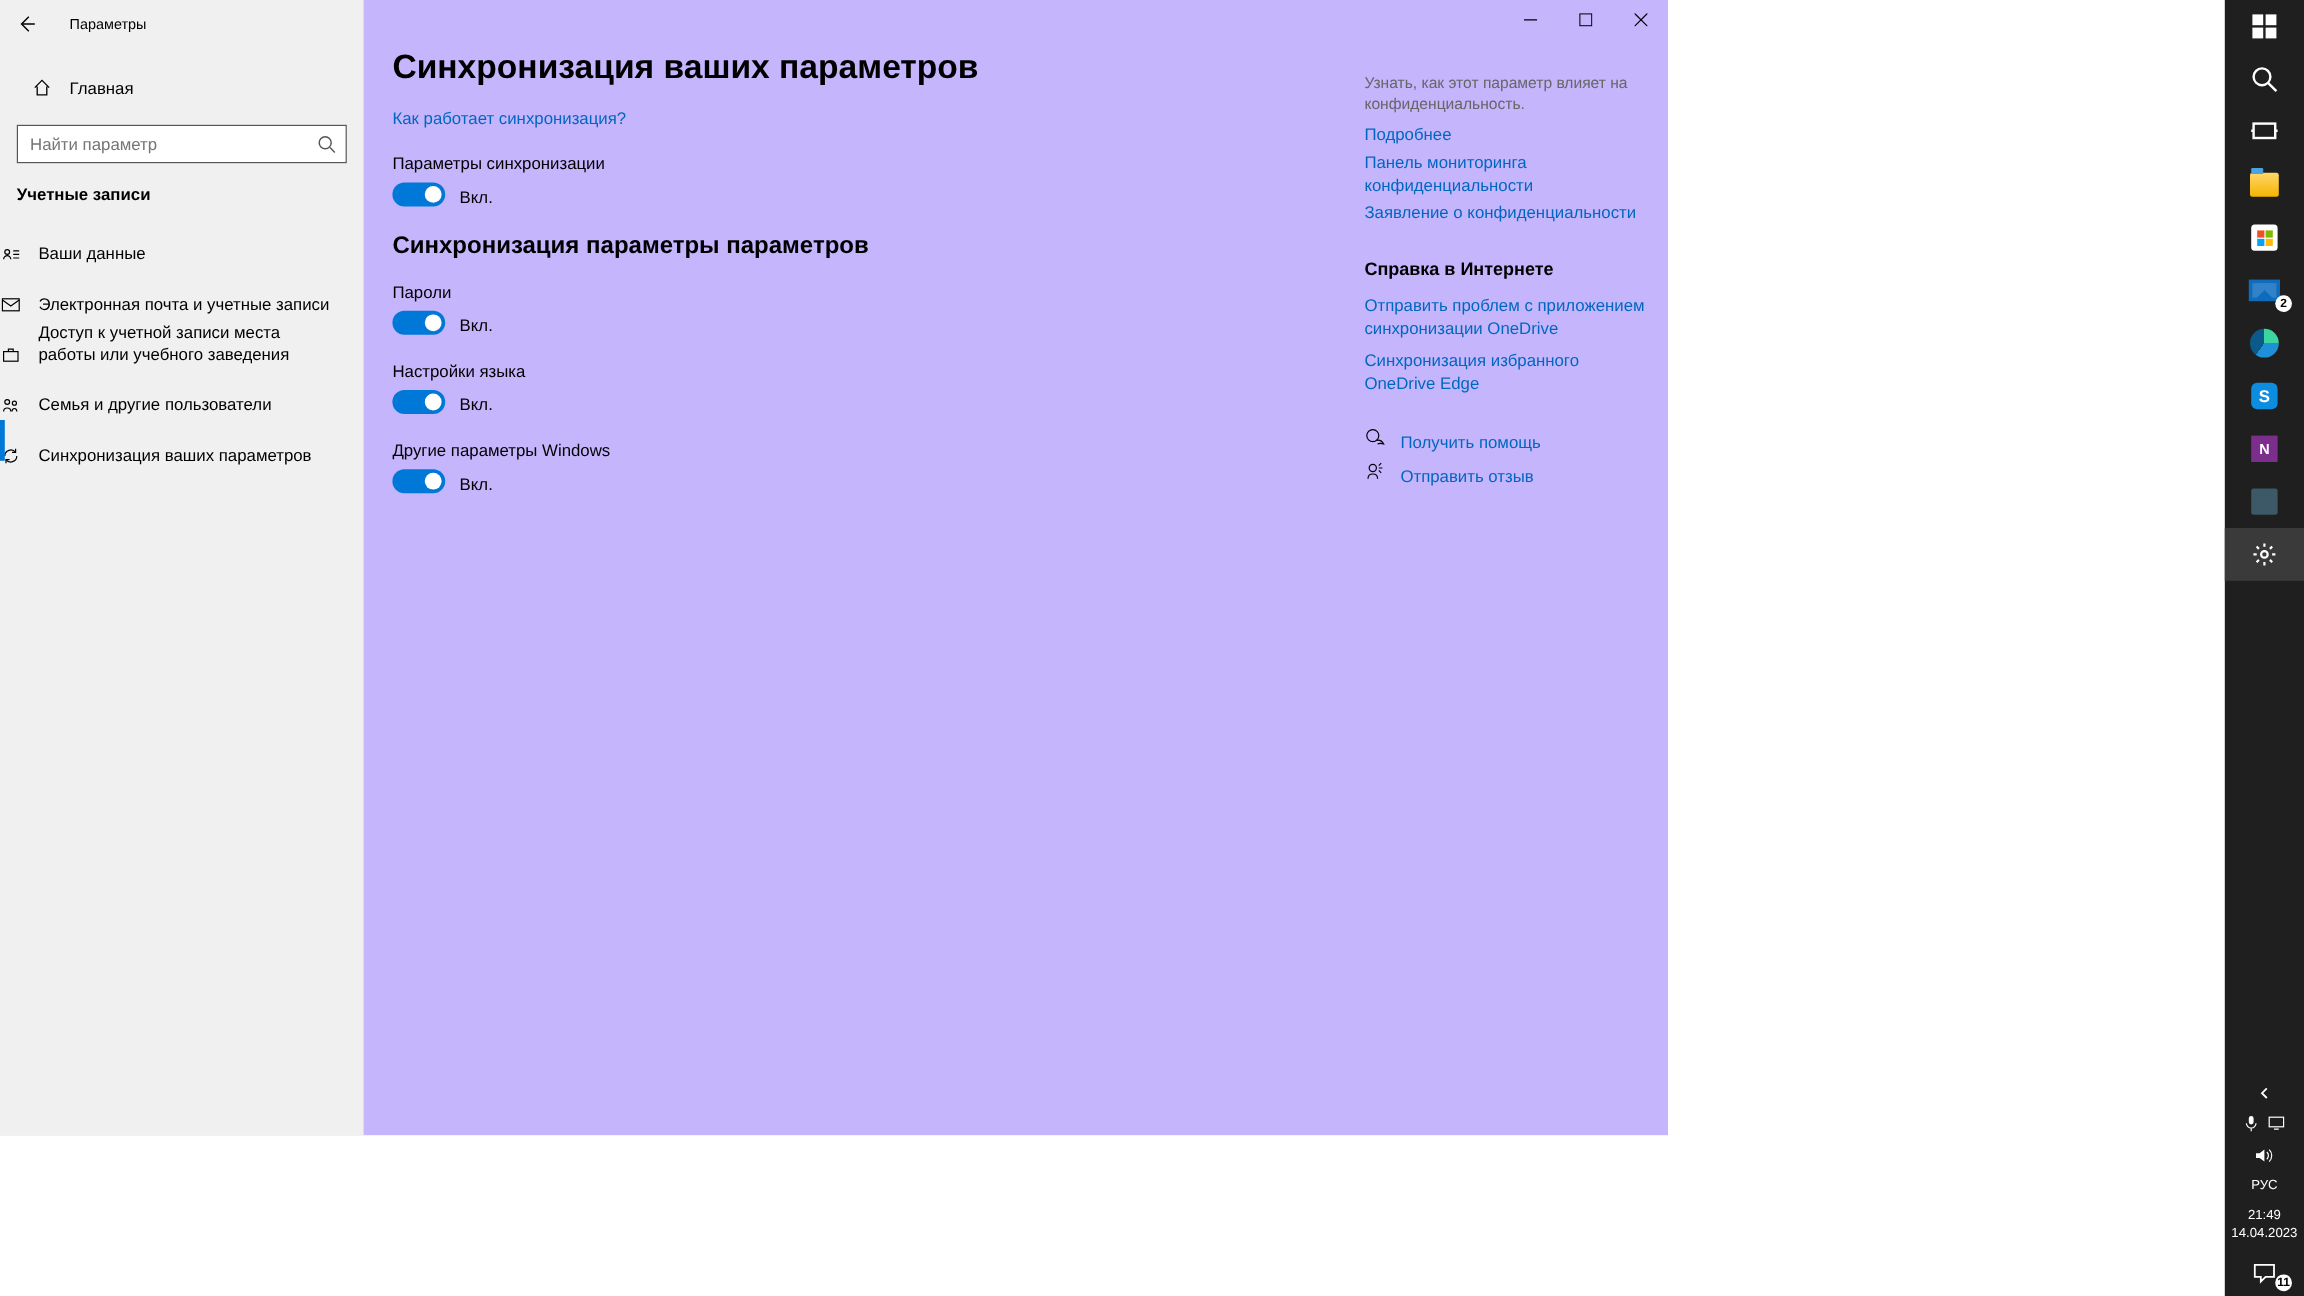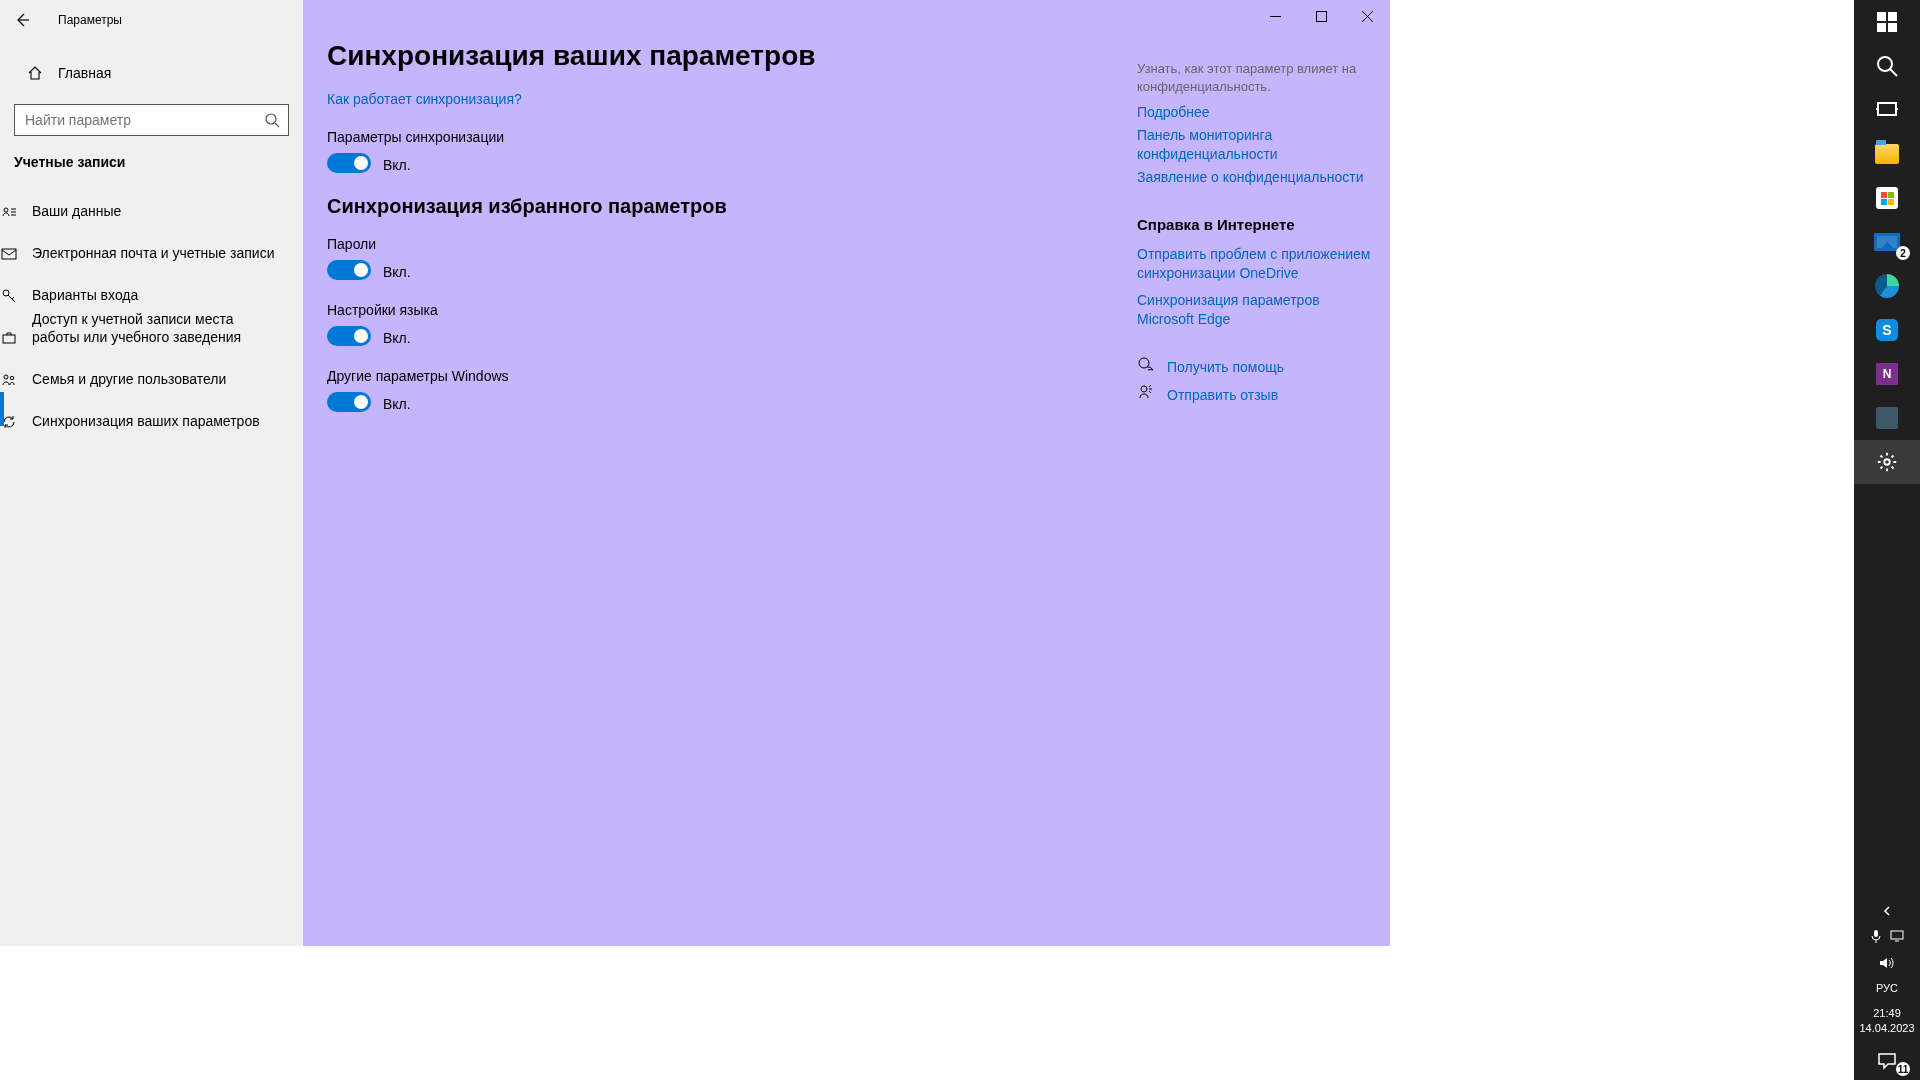--- a/index.html
+++ b/index.html
@@ -146,29 +146,20 @@
           <svg width="16" height="16" viewBox="0 0 16 16">
             <rect x="1" y="3" width="14" height="10" fill="none" stroke="#000"></rect>
             <path d="M1 4 L8 9 L15 4" fill="none" stroke="#000"></path>
           </svg>
         </span>
       <span class="label">Электронная почта и учетные записи</span>
     </div>
     <div class="nav-item">
       <span class="icon">
           <svg width="16" height="16" viewBox="0 0 16 16">
-            <circle cx="5" cy="5" r="3" fill="none" stroke="#000"></circle>
-            <path d="M7 7 L14 14 M11 11 L13 9" fill="none" stroke="#000"></path>
-          </svg>
-        </span>
-      <span class="label">Варианты входа</span>
-    </div>
-    <div class="nav-item">
-      <span class="icon">
-          <svg width="16" height="16" viewBox="0 0 16 16">
             <rect x="2" y="5" width="12" height="8" fill="none" stroke="#000"></rect>
             <path d="M6 5 V3 H10 V5" fill="none" stroke="#000"></path>
           </svg>
         </span>
       <span class="label" style="max-width:230px;">Доступ к учетной записи места работы или учебного заведения</span>
     </div>
     <div class="nav-item">
       <span class="icon">
           <svg width="16" height="16" viewBox="0 0 16 16">
             <circle cx="5" cy="5" r="2" fill="none" stroke="#000"></circle>
@@ -197,21 +188,21 @@
       <div class="setting-row">
         <div class="setting-label">Параметры синхронизации</div>
         <div class="toggle-wrap">
           <div class="toggle">
               <div class="knob"></div>
             </div>
           <span class="toggle-text">Вкл.</span>
         </div>
       </div>
 
-      <h2 class="sub-title">Синхронизация избранного параметров</h2>
+      <h2 class="sub-title">Синхронизация параметры параметров</h2>
 
       <div class="setting-row">
         <div class="setting-label">Пароли</div>
         <div class="toggle-wrap">
           <div class="toggle">
               <div class="knob"></div>
             </div>
           <span class="toggle-text">Вкл.</span>
         </div>
       </div>
@@ -241,21 +232,21 @@
       <div class="block">
         <p>Узнать, как этот параметр влияет на конфиденциальность.</p>
         <a href="#">Подробнее</a>
         <a href="#">Панель мониторинга конфиденциальности</a>
         <a href="#">Заявление о конфиденциальности</a>
       </div>
 
       <div class="block">
         <h3>Справка в Интернете</h3>
         <a href="#">Отправить проблем с приложением синхронизации OneDrive</a>
-        <a href="#" style="margin-top:8px;">Синхронизация параметров Microsoft Edge</a>
+        <a href="#" style="margin-top:8px;">Синхронизация избранного OneDrive Edge</a>
       </div>
 
       <div class="block">
         <div class="icon-link">
           <span class="ic"><svg width="18" height="18" viewBox="0 0 18 18">
                 <circle cx="7" cy="7" r="5" fill="none" stroke="#000"></circle>
                 <path d="M10 11 Q14 10 16 14 Q13 13 11 14" fill="none" stroke="#000"></path>
               </svg></span>
           <a href="#">Получить помощь</a>
         </div>

